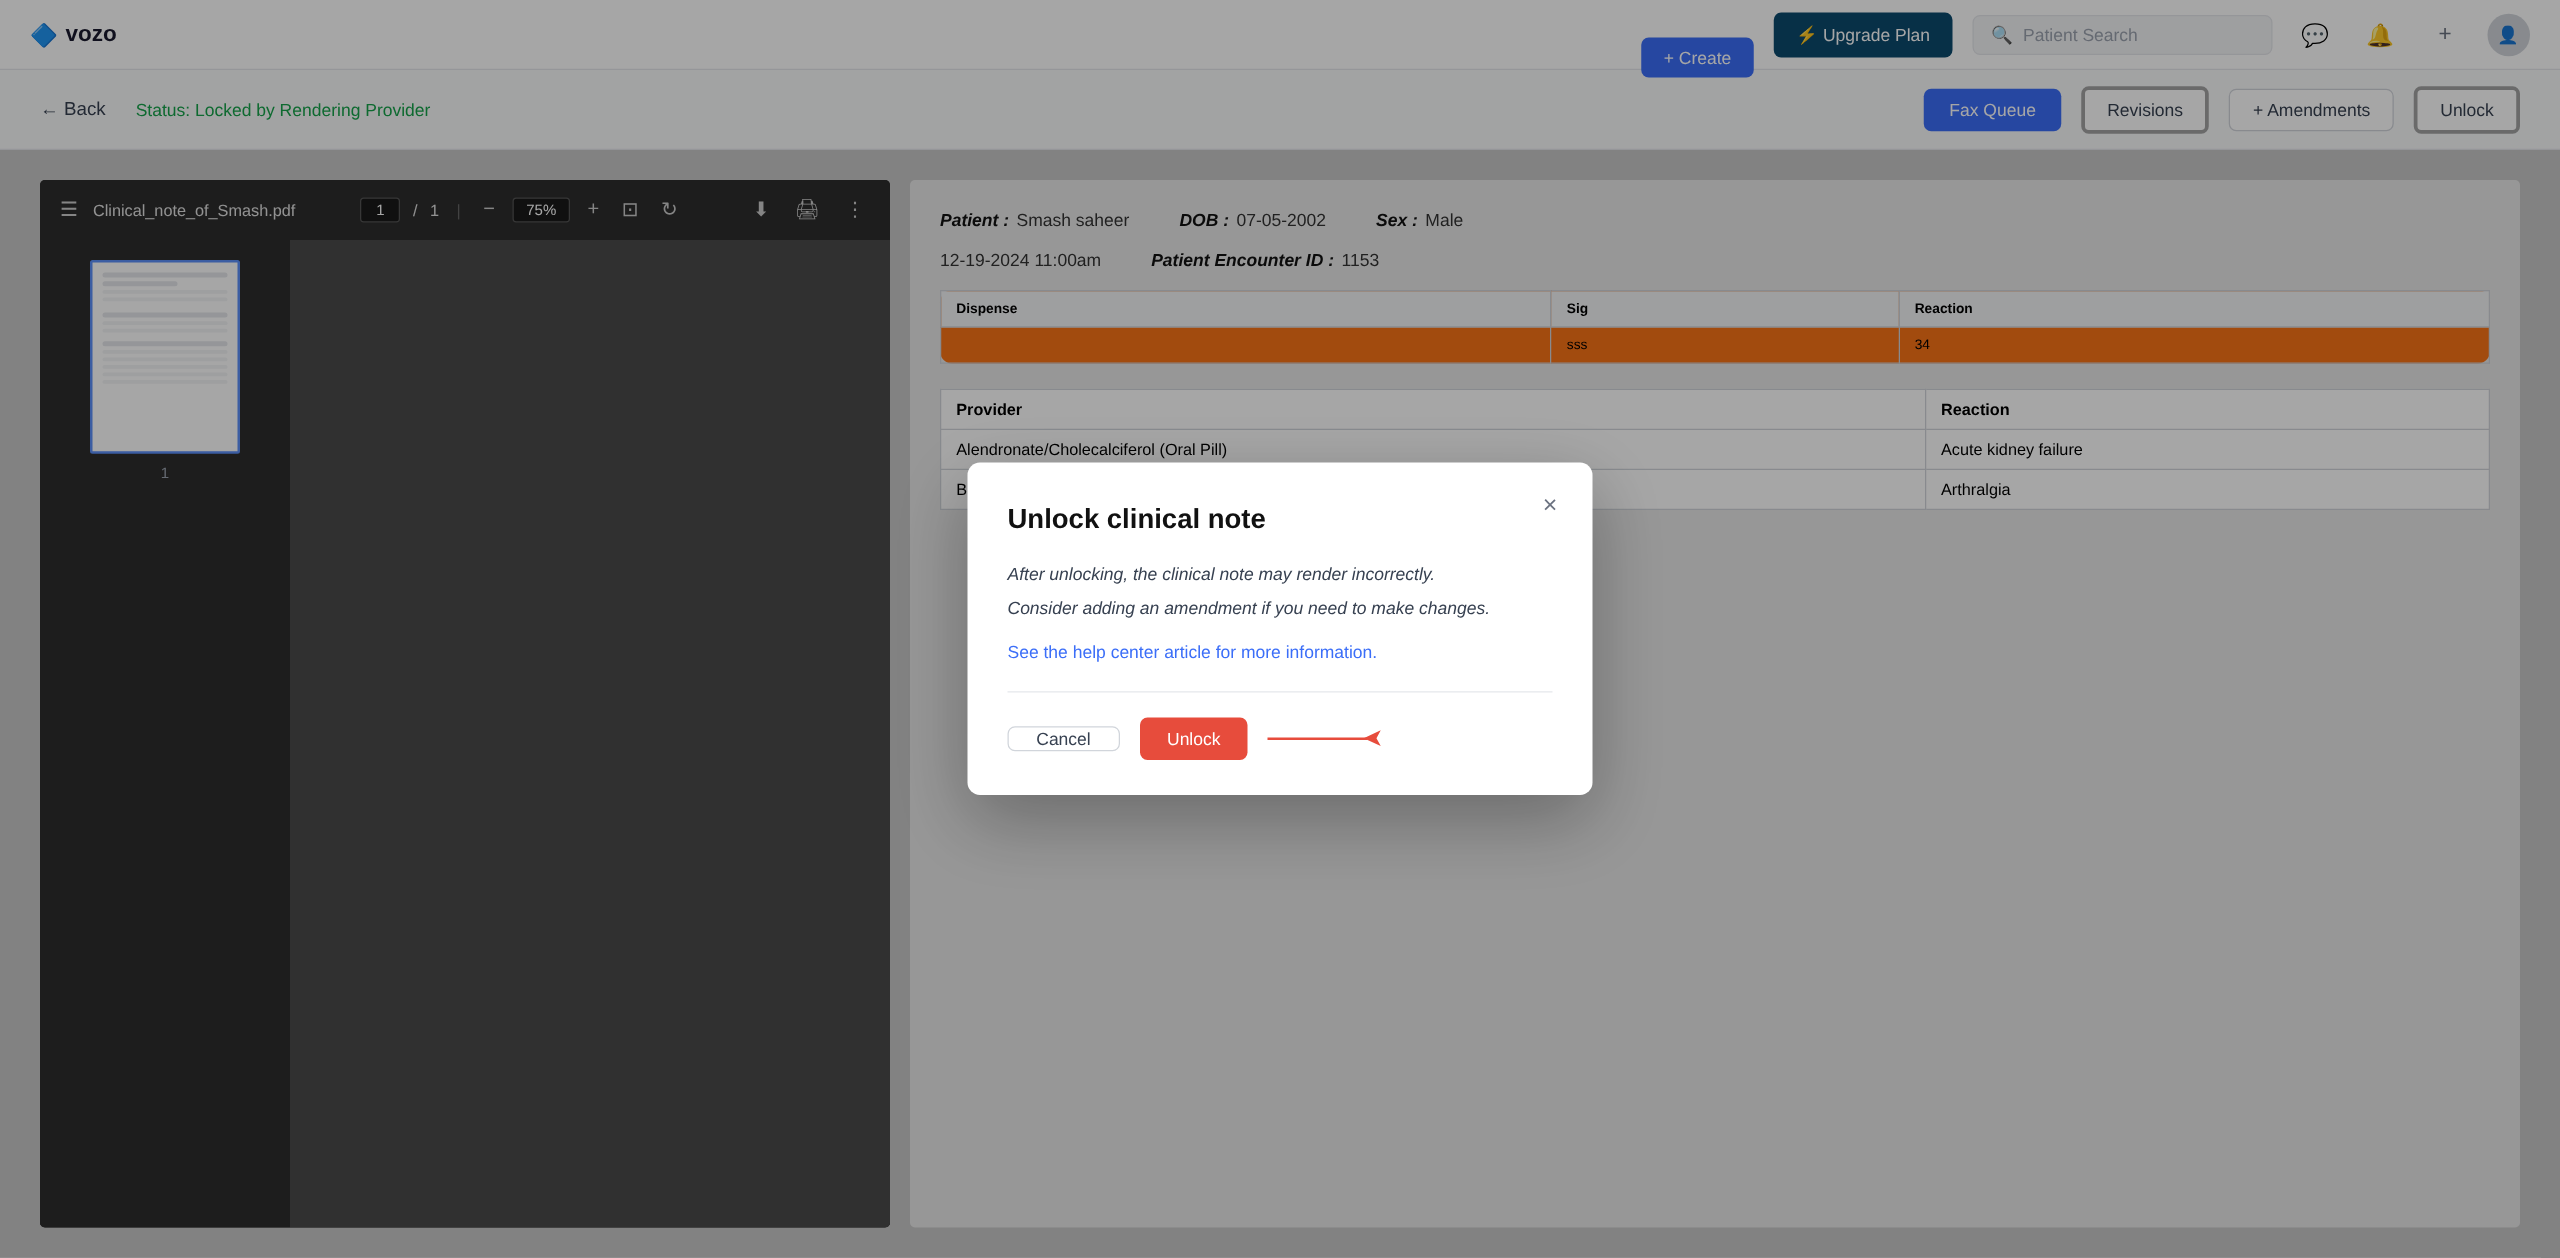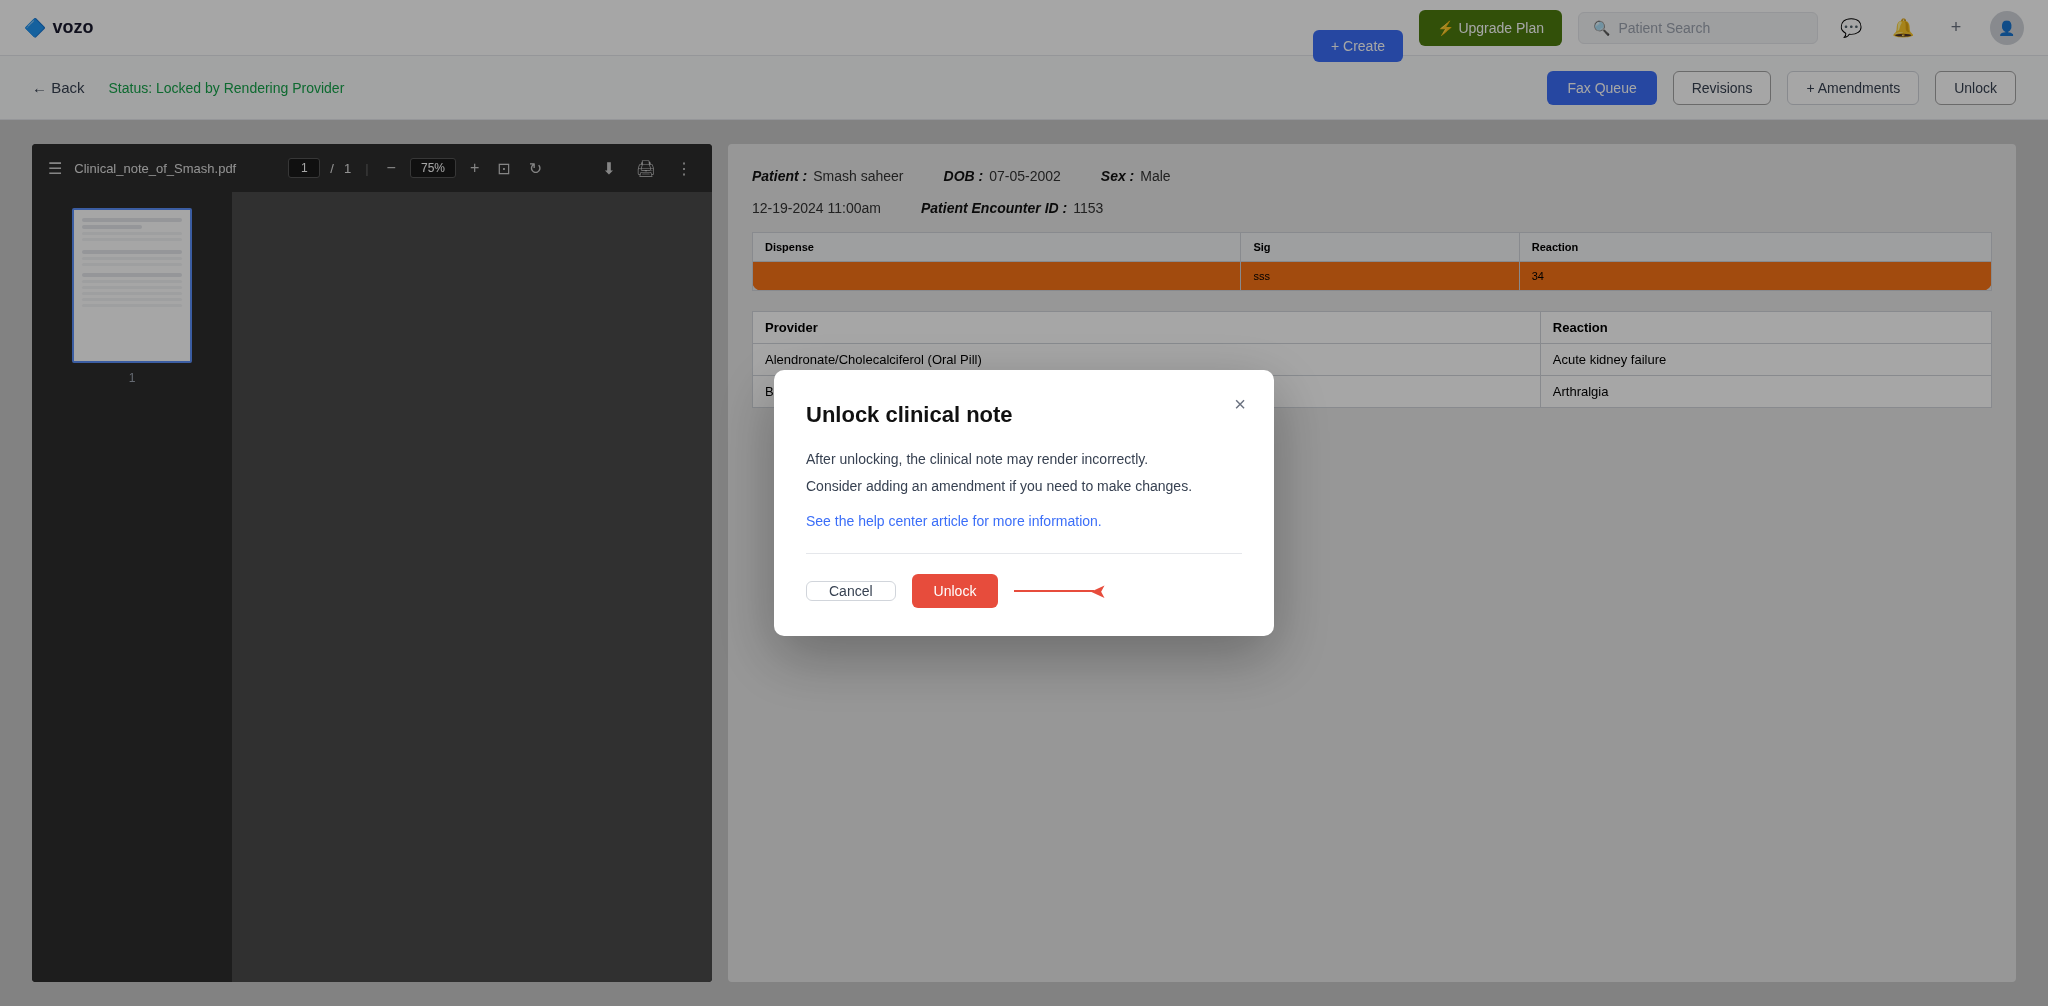--- a/index.html
+++ b/index.html
@@ -42,21 +42,21 @@
       padding: 8px 18px;
       font-size: 14px;
       font-weight: 500;
       cursor: pointer;
       display: flex;
       align-items: center;
       gap: 6px;
       margin-top: 37px;
     }
     .btn-upgrade {
-      background: #4d7c0f;
+      background: #0c4a6e;
       color: white;
       border: none;
       border-radius: 6px;
       padding: 10px 18px;
       font-size: 14px;
       font-weight: 500;
       cursor: pointer;
       display: flex;
       align-items: center;
       gap: 6px;
@@ -136,21 +136,21 @@
       border: none;
       border-radius: 6px;
       padding: 9px 20px;
       font-size: 14px;
       font-weight: 500;
       cursor: pointer;
     }
     .btn-outline {
       background: white;
       color: #374151;
-      border: 1px solid #a3a3a3;
+      border: 3px solid #a3a3a3;
       border-radius: 6px;
       padding: 8px 18px;
       font-size: 14px;
       font-weight: 500;
       cursor: pointer;
       text-align: right;
     }
     .btn-outline-plus {
       background: white;
       color: #374151;
@@ -370,21 +370,21 @@
       align-items: center;
       justify-content: center;
       border-radius: 4px;
     }
     .modal-body {
       font-size: 14px;
       color: #374151;
       line-height: 1.6;
       margin-bottom: 16px;
     }
-    .modal-body p { margin-bottom: 4px; }
+    .modal-body p { margin-bottom: 4px; font-style: italic; }
     .modal-link {
       color: #3b6ef8;
       font-size: 14px;
       text-decoration: none;
       cursor: pointer;
       display: block;
       margin-bottom: 24px;
     }
     .modal-divider {
       border: none;

